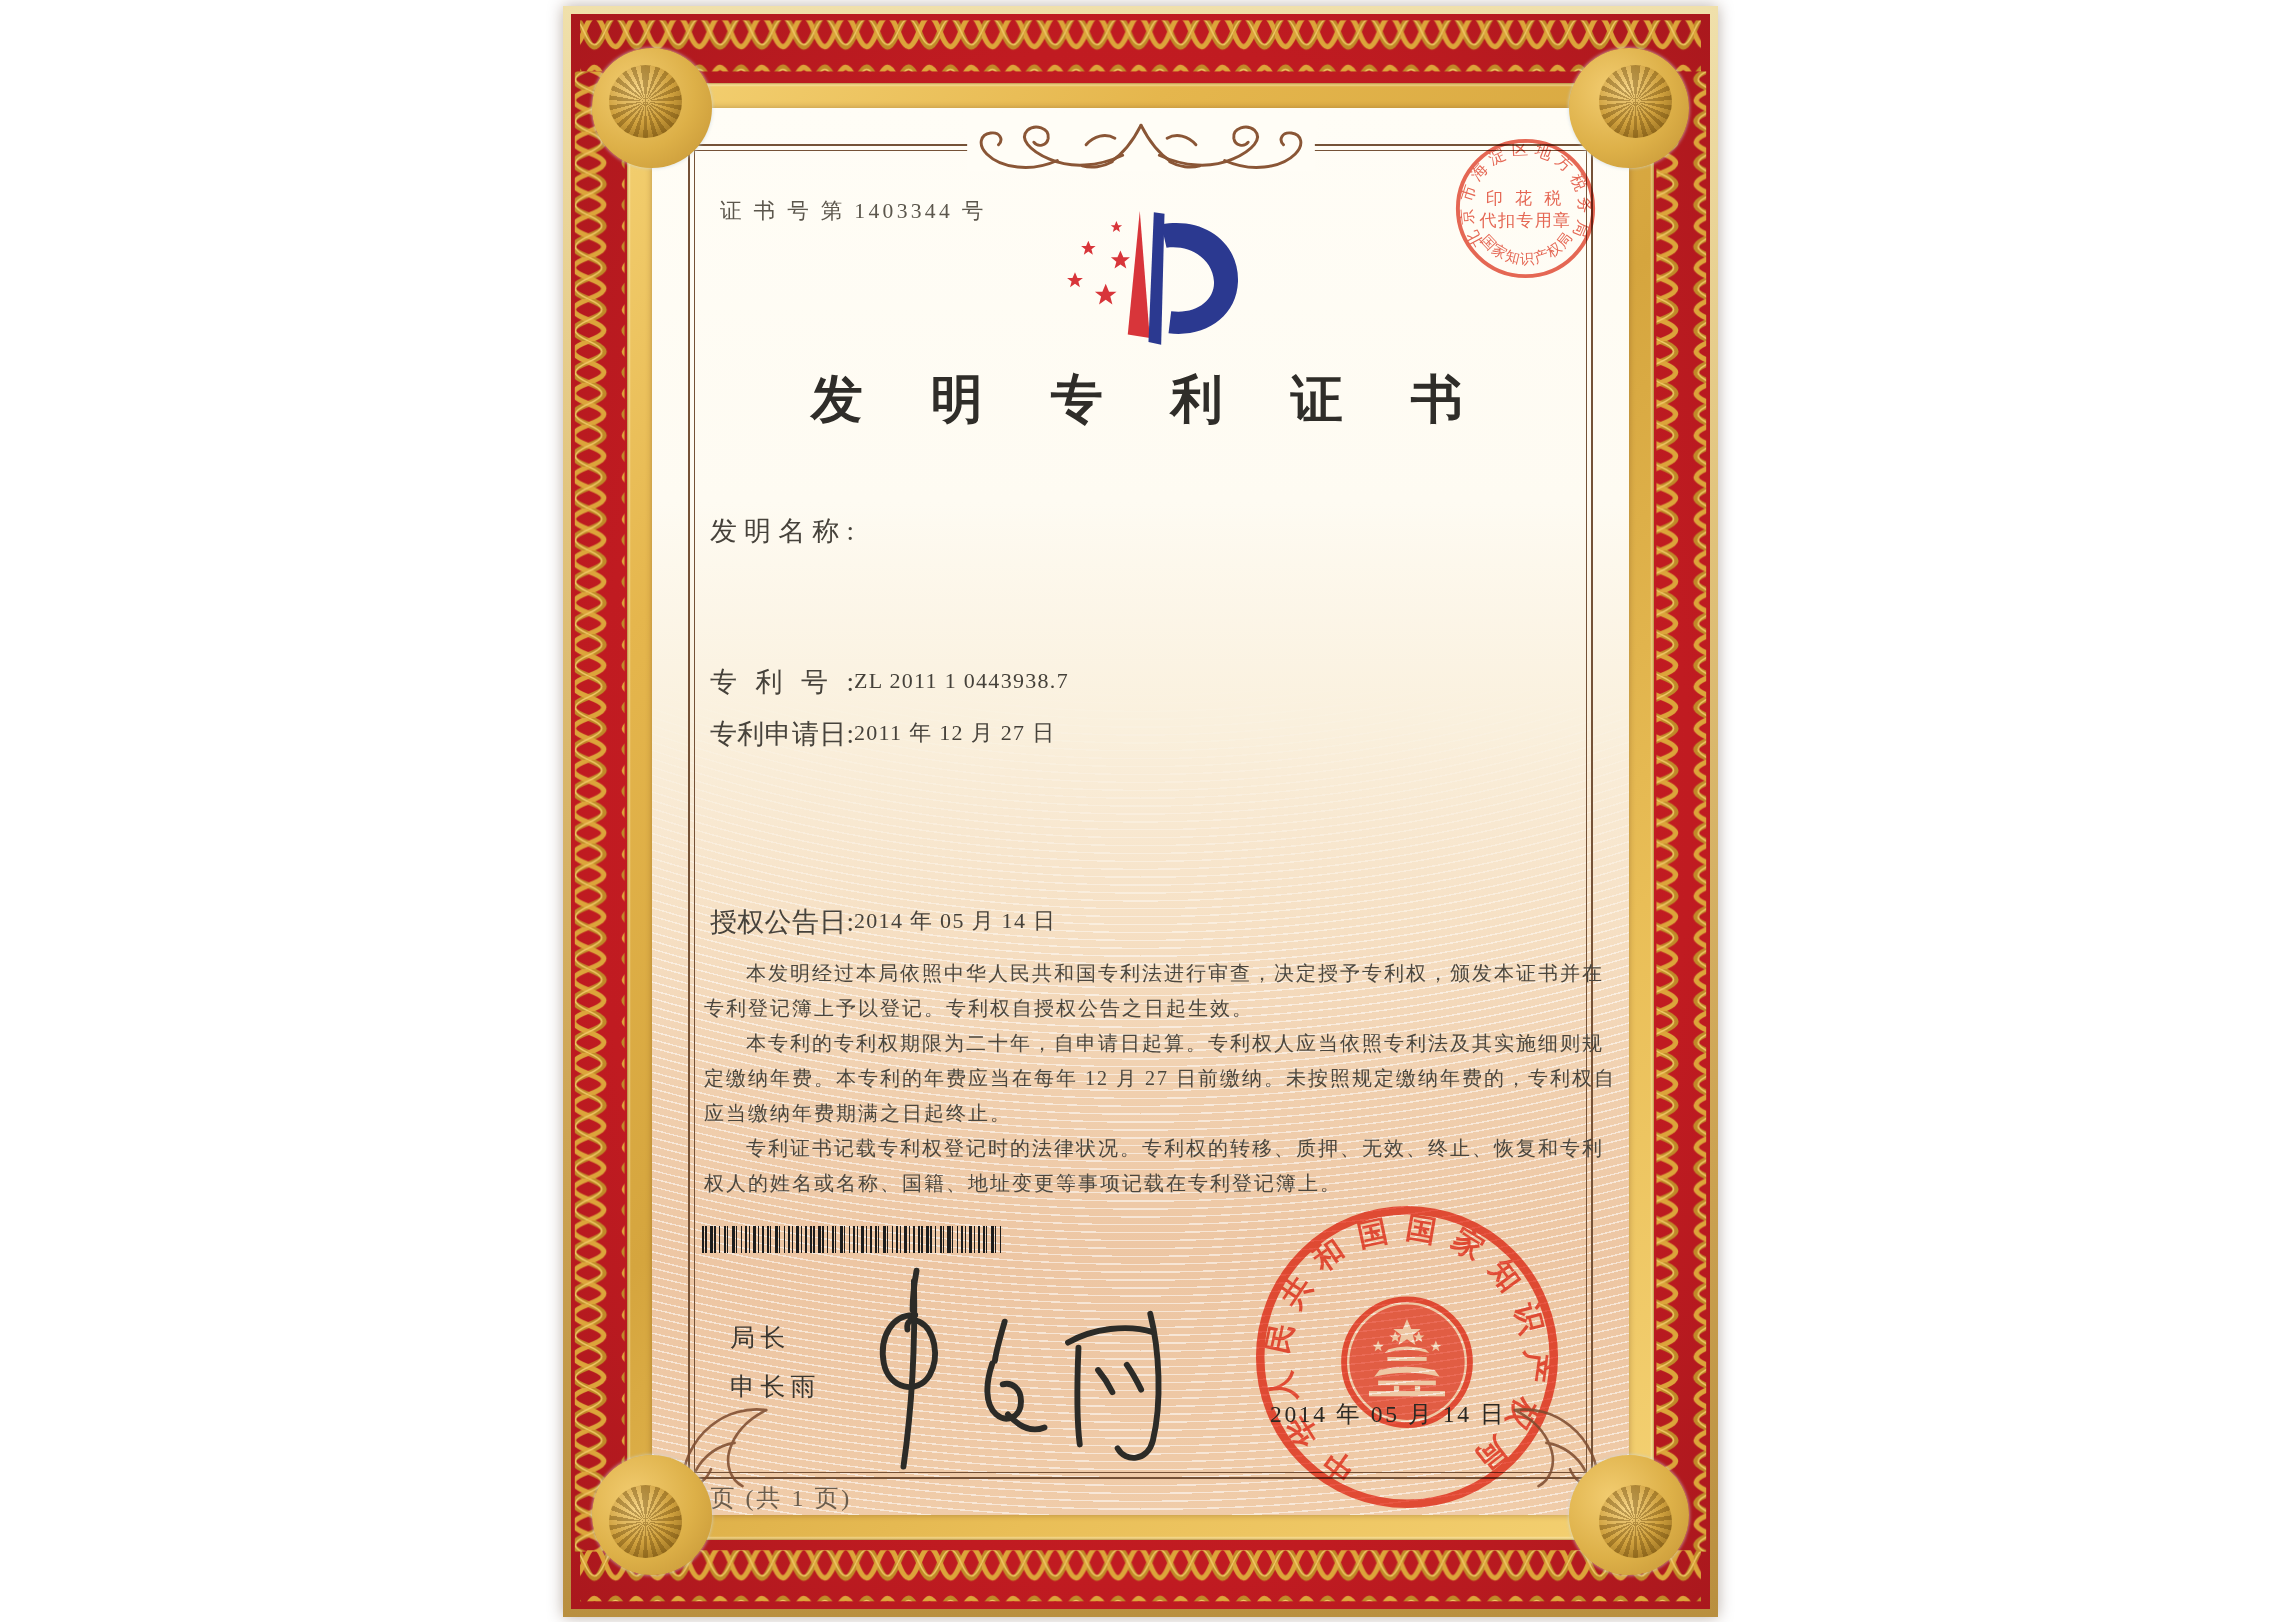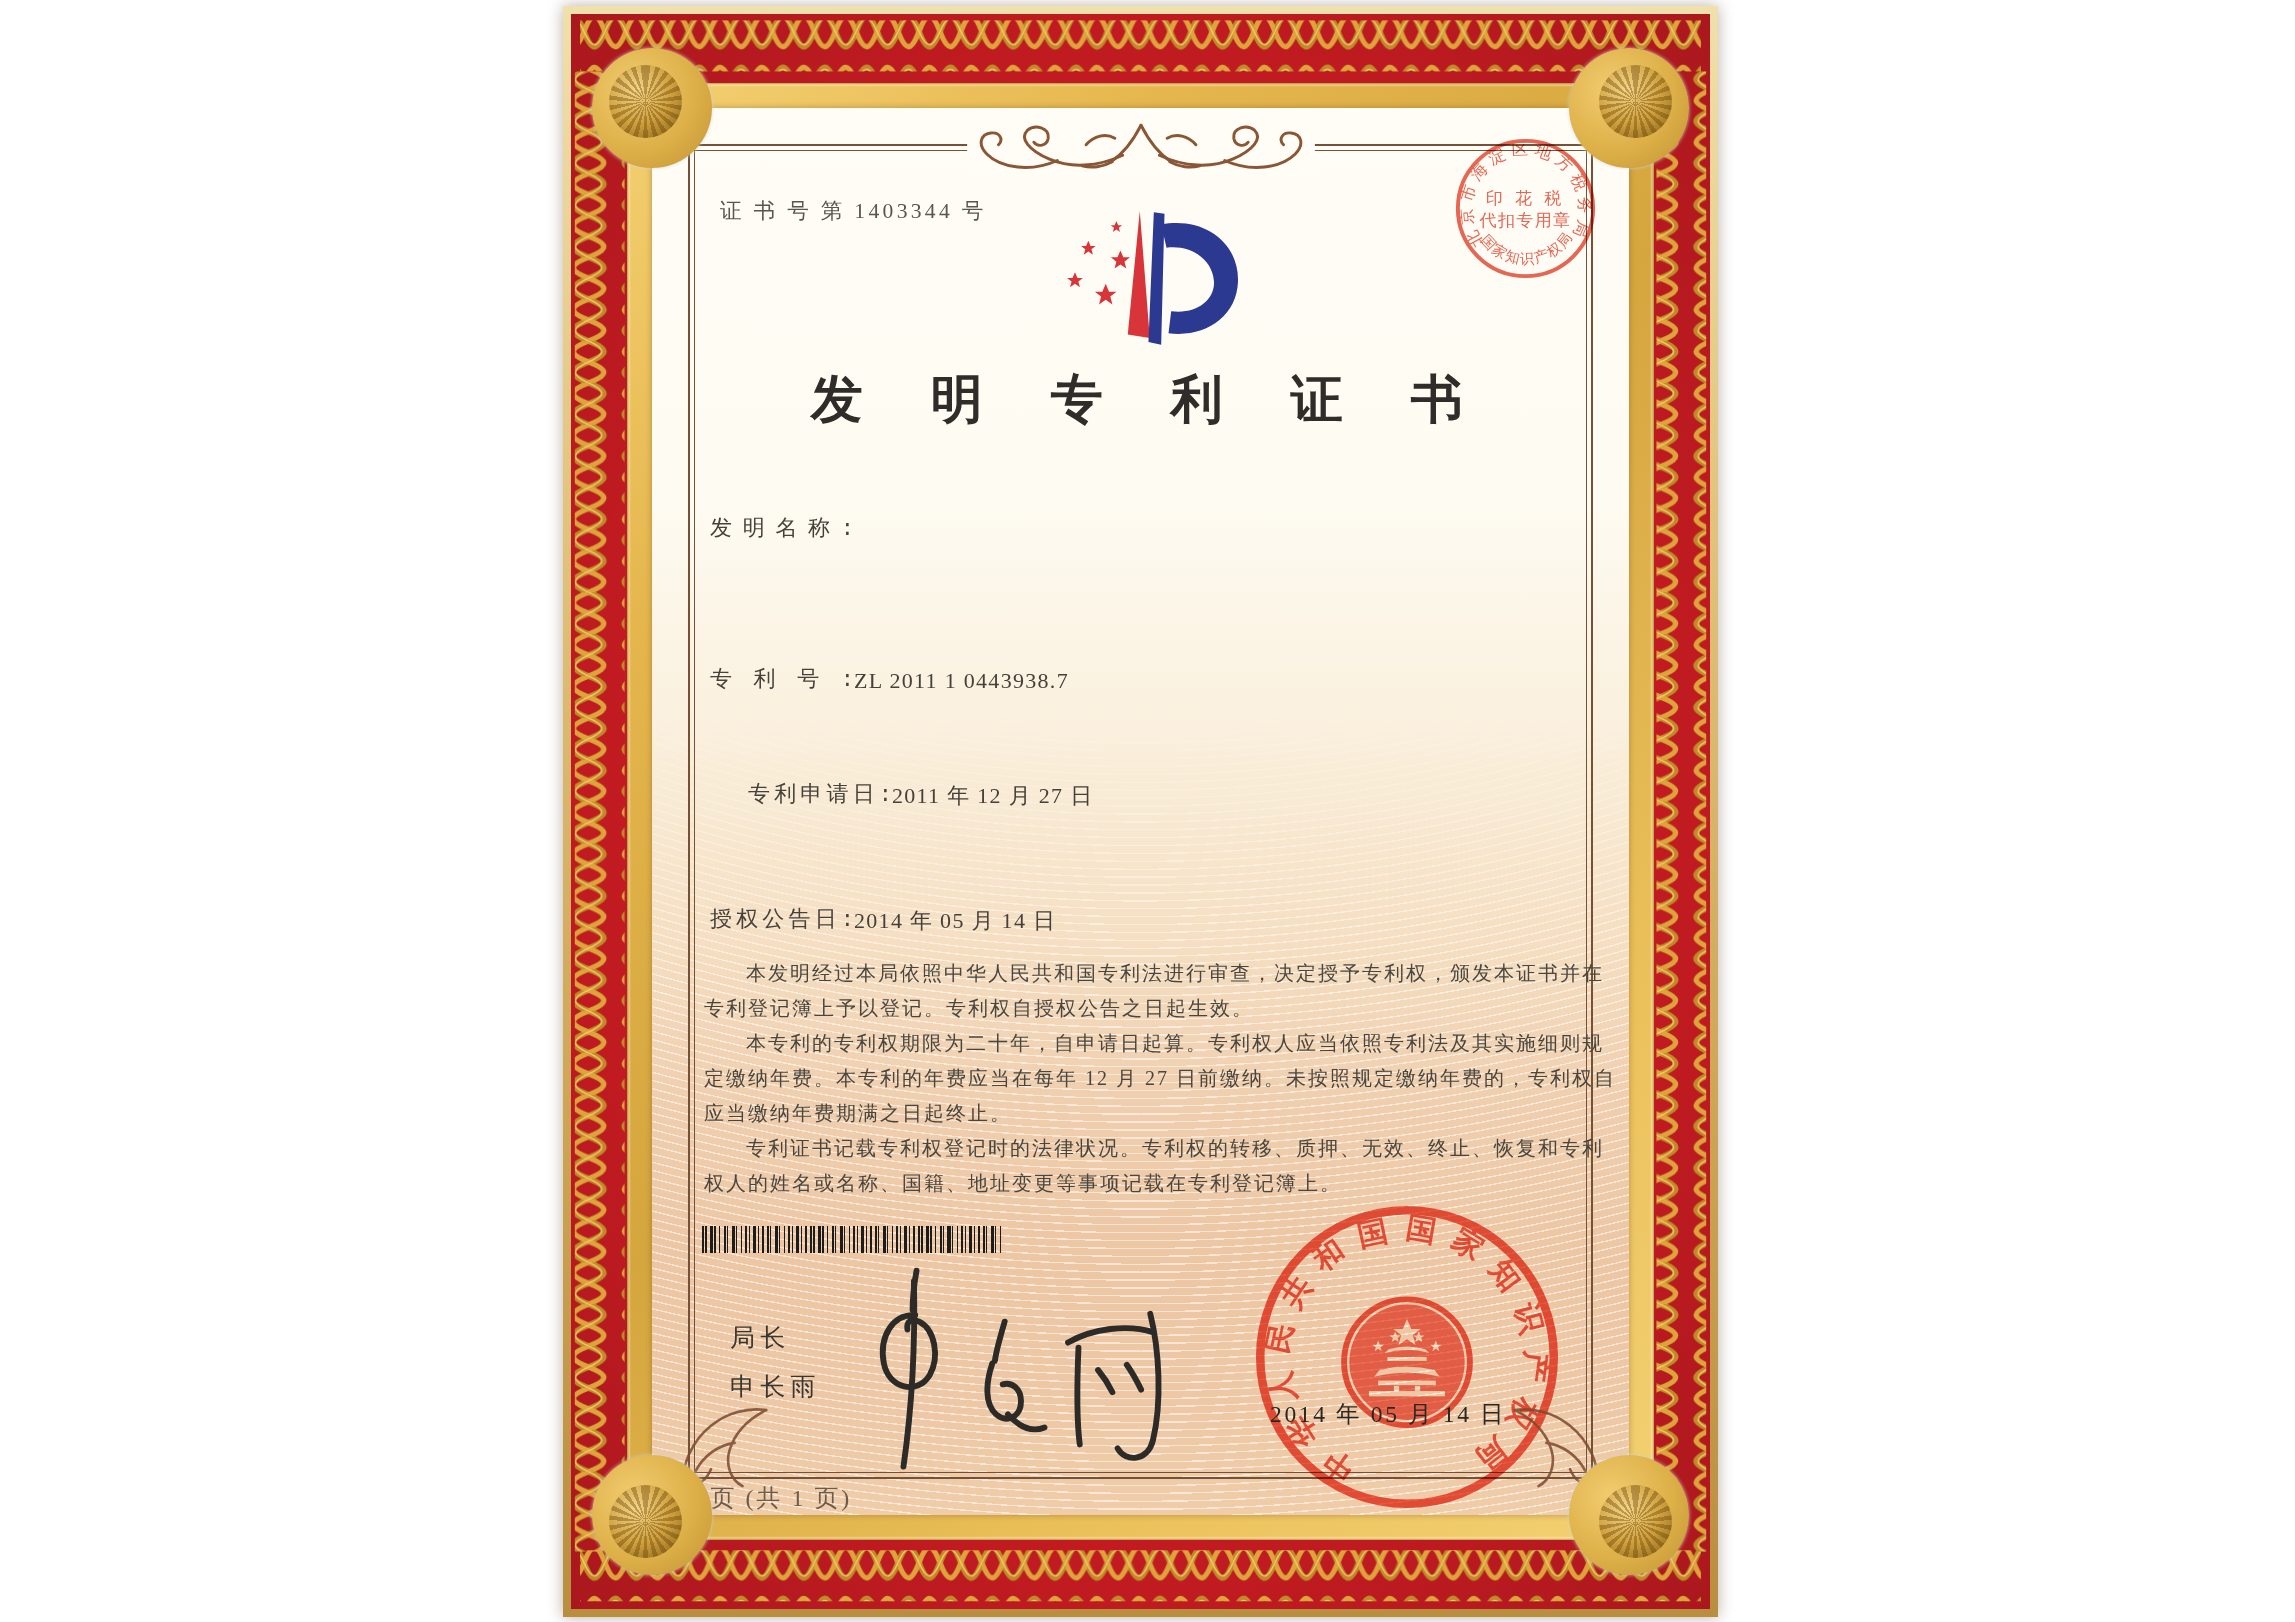--- a/index.html
+++ b/index.html
@@ -34,24 +34,24 @@
     background:repeating-conic-gradient(rgba(100,66,8,.38) 0 8deg, rgba(0,0,0,0) 8deg 16deg),
                radial-gradient(circle at 38% 32%,#f5d486,#cfa03d 52%,#8a6318 96%);}
 
   
   .cert-no{position:absolute;left:68px;top:88px;font-size:21.6px;letter-spacing:3.3px;color:#5b564c;}
   .logo{position:absolute;left:406px;top:99px;width:209px;height:157px;}
   .title{position:absolute;left:0;top:257px;width:100%;text-align:center;font-size:52px;font-weight:700;
          letter-spacing:27.5px;padding-left:20px;box-sizing:border-box;color:#2f2d29;}
 
   .frow{position:absolute;left:58px;width:910px;display:flex;align-items:flex-start;color:#46423b;}
-  .flabel{flex:0 0 144px;font-size:22px;text-align:justify;text-align-last:justify;color:#46423b;font-family:Liberation Mono, monospace;}
+  .flabel{flex:0 0 144px;font-size:27px;text-align:justify;text-align-last:justify;color:#46423b;}
   .fvalue{font-size:22px;letter-spacing:1.3px;color:#45413a;line-height:33px;}
   .row-name{top:405px;}  .row-inv{top:477px;}  .row-pno{top:556px;}
-  .row-fdate{top:671px;margin-left:38px;} .row-pat{top:716px;} .row-gdate{top:796px;}
+  .row-fdate{top:608px;} .row-pat{top:716px;} .row-gdate{top:796px;}
 
   .body-text{position:absolute;left:52px;top:848px;width:917px;font-size:20px;letter-spacing:2px;
              line-height:35px;color:#4a463e;}
   .body-text p{margin:0;text-indent:2.1em;}
 
   .barcode{position:absolute;left:50px;top:1118px;width:301px;height:27.5px;
     background:repeating-linear-gradient(90deg,#1c1c1c 0 2px,transparent 2px 3.3px,#1c1c1c 3.3px 4.6px,transparent 4.6px 7.9px,#1c1c1c 7.9px 11px,transparent 11px 12.4px,#1c1c1c 12.4px 13.7px,transparent 13.7px 17px,#1c1c1c 17px 18.3px,transparent 18.3px 21.6px);}
 
   .sig-title{position:absolute;left:78px;top:1213px;font-family:"Liberation Sans",sans-serif;font-size:25px;letter-spacing:5.2px;color:#3a3731;}
   .sig-name{position:absolute;left:78px;top:1262px;font-family:"Liberation Sans",sans-serif;font-size:25px;letter-spacing:5.2px;color:#3a3731;}

